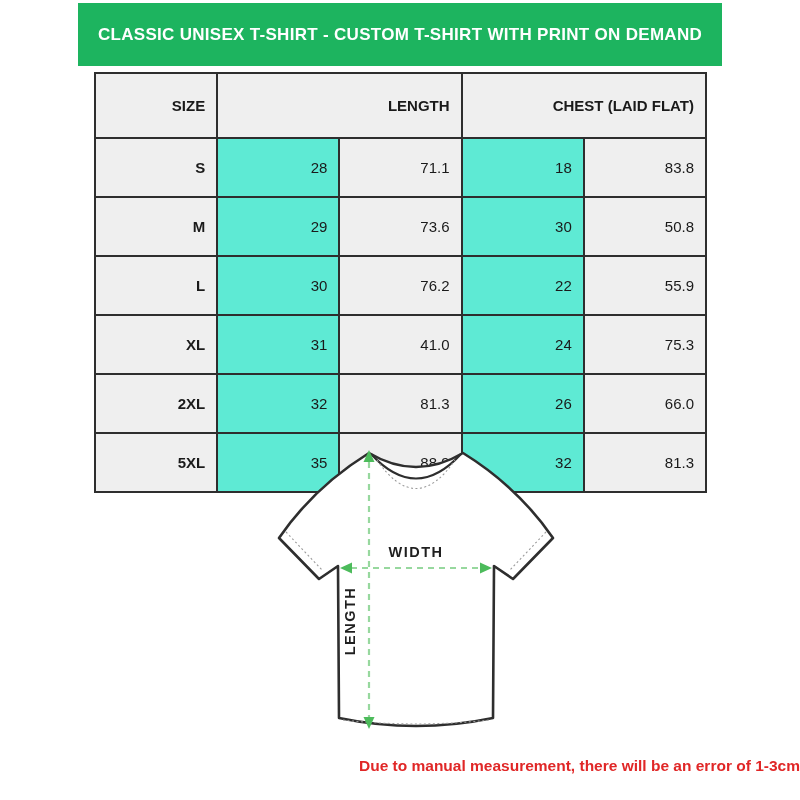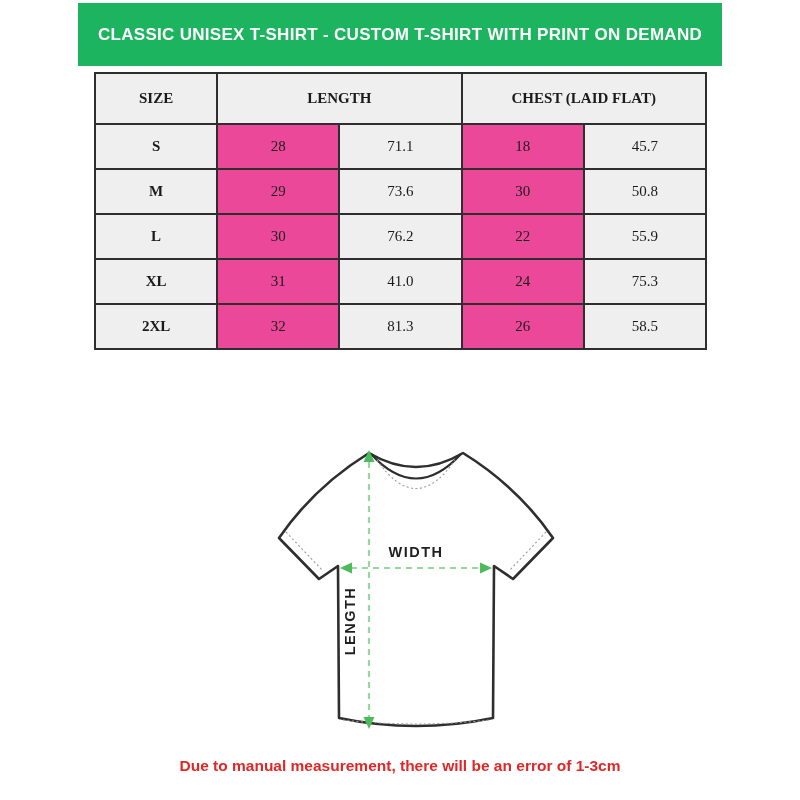--- a/index.html
+++ b/index.html
@@ -12,32 +12,32 @@
     position:absolute;left:78px;top:3px;width:644px;height:63px;
     background:#1db45f;display:flex;align-items:center;justify-content:center;
   }
   .banner span{
     color:#ffffff;font-weight:bold;font-size:17px;letter-spacing:.3px;white-space:nowrap;
   }
   
   .table-wrap{position:absolute;left:94px;top:72px;width:613px;}
   table{width:100%;border-collapse:collapse;table-layout:fixed;}
   th,td{
-    border:2px solid #2e2e2e;text-align:center;vertical-align:middle;
-    font-size:15px;padding:4px;font-family:Liberation Serif, serif;
+    border:2px solid #2e2e2e;text-align:right;vertical-align:middle;
+    font-size:15px;padding:11px;
   }
   th{height:41px;font-weight:bold;background:#efefef;}
-  td{height:35px;background:#ec4899;}
+  td{height:35px;background:#5eead4;}
   td.g{background:#efefef;}
   td.b{font-weight:bold;}
   
   .shirt{position:absolute;left:256px;top:435px;width:320px;height:320px;}
   
   .note{
-    position:absolute;left:0;top:757px;width:800px;text-align:center;
+    position:absolute;left:0;top:757px;width:800px;text-align:right;
     color:#e02727;font-weight:bold;font-size:15.5px;
   }
 </style>
 </head>
 <body>
 
 <div class="banner">
   <span>CLASSIC UNISEX T-SHIRT - CUSTOM T-SHIRT WITH PRINT ON DEMAND</span>
 </div>
 
@@ -49,21 +49,21 @@
       <th colspan="2">LENGTH</th>
       <th colspan="2">CHEST (LAID FLAT)</th>
     </tr>
   </thead>
   <tbody>
     <tr>
       <td class="g b">S</td>
       <td>28</td>
       <td class="g">71.1</td>
       <td>18</td>
-      <td class="g">45.7</td>
+      <td class="g">83.8</td>
     </tr>
     <tr>
       <td class="g b">M</td>
       <td>29</td>
       <td class="g">73.6</td>
       <td>30</td>
       <td class="g">50.8</td>
     </tr>
     <tr>
       <td class="g b">L</td>
@@ -77,21 +77,28 @@
       <td>31</td>
       <td class="g">41.0</td>
       <td>24</td>
       <td class="g">75.3</td>
     </tr>
     <tr>
       <td class="g b">2XL</td>
       <td>32</td>
       <td class="g">81.3</td>
       <td>26</td>
-      <td class="g">58.5</td>
+      <td class="g">66.0</td>
+    </tr>
+    <tr>
+      <td class="g b">5XL</td>
+      <td>35</td>
+      <td class="g">88.9</td>
+      <td>32</td>
+      <td class="g">81.3</td>
     </tr>
   </tbody>
 </table>
 </div>
 
 <div class="shirt">
 <svg width="320" height="320" viewBox="0 0 320 320" xmlns="http://www.w3.org/2000/svg">
 
   <path d="M113,18 Q160,46 207,18 Q262,52 297,103 L257,144 L238,131 L237,283 Q160,299 83,283 L82,131 L63,144 L23,103 Q58,52 113,18 Z" fill="#ffffff" stroke="#2e2e2e" stroke-width="2.6" stroke-linejoin="round"></path>
 

